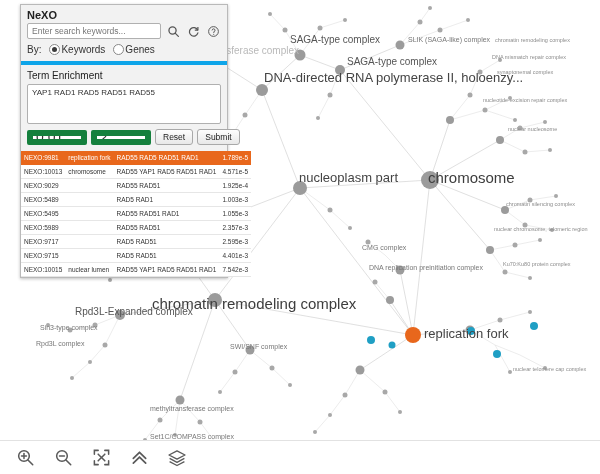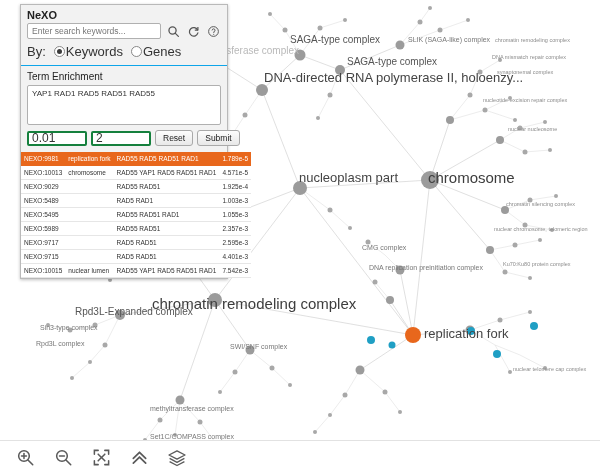--- a/index.html
+++ b/index.html
@@ -88,21 +88,21 @@
     border: none;
     padding: 0;
     cursor: pointer;
     color: #555;
   }
   .by-row {
     display: flex;
     align-items: center;
     gap: 8px;
     padding: 0 6px 6px 6px;
-    font-size: 13px;
+    font-size: 10px;
     color: #333;
   }
   .radio {
     display: inline-flex;
     align-items: center;
     gap: 1px;
   }
   .radio .dot {
     width: 9px;
     height: 9px;
@@ -114,21 +114,21 @@
   }
   .radio.checked .dot::after {
     content: "";
     position: absolute;
     left: 2px; top: 2px;
     width: 5px; height: 5px;
     border-radius: 50%;
     background: #3b3b3b;
   }
   .section-hdr {
-    border-top: 1px solid #0ea5e9;
+    border-top: 4px solid #0ea5e9;
     padding: 5px 6px 3px 6px;
     font-size: 10px;
     color: #222;
   }
   .textarea-box {
     margin: 0 6px 5px 6px;
     height: 40px;
     background: #fff;
     border: 1px solid #b0b0b0;
     border-radius: 2px;
@@ -140,23 +140,23 @@
   }
   .ctrl-row {
     display: flex;
     align-items: center;
     gap: 4px;
     padding: 0 6px 6px 6px;
   }
   .num-input {
     width: 60px;
     height: 15px;
-    border: 2px solid #15803d;
+    border: 6px solid #15803d;
     background: #fff;
-    font-size: 12px;
+    font-size: 14px;
     color: #333;
     padding: 0 3px;
     box-sizing: border-box;
     border-radius: 2px;
     font-family: "Liberation Sans", sans-serif;
   }
   .num-input.wide { flex: 1; }
   .btn {
     height: 16px;
     padding: 0 7px;

